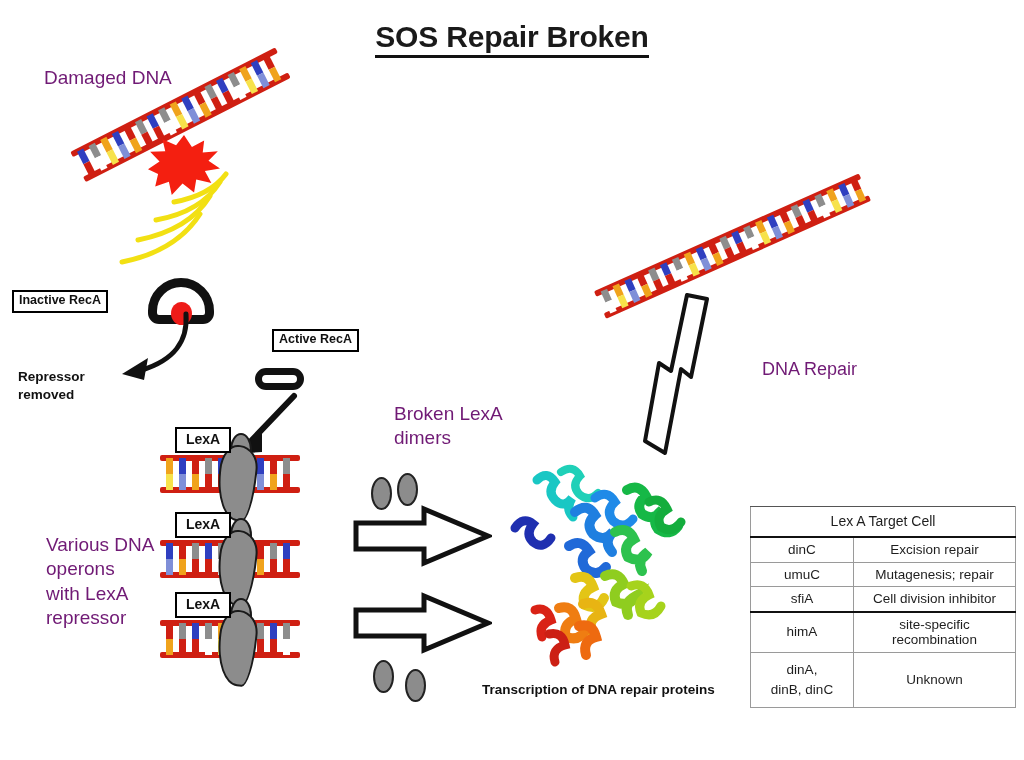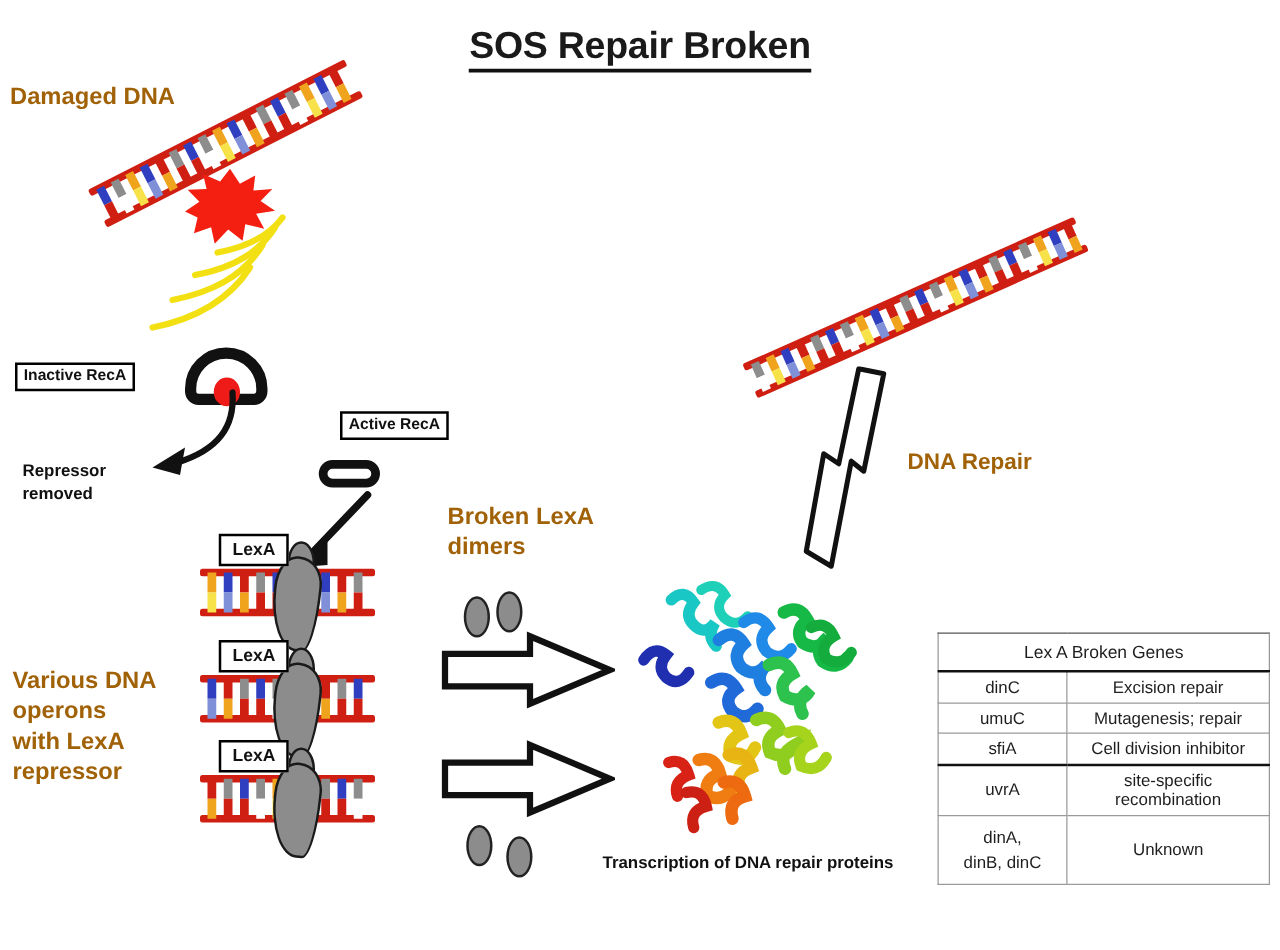--- a/index.html
+++ b/index.html
@@ -23,25 +23,26 @@
     font-weight: bold;
     letter-spacing: -0.2px;
   }
   #title .ul {
     border-bottom: 3px solid #111;
     padding-bottom: 2px;
   }
 
   
   .lbl {
-    font-weight: bold;
+    font-weight: normal;
     font-size: 19px;
     line-height: 1.28;
-    color: #a16207;
+    color: #701a75;
     white-space: pre-line;
+    margin-left: 36px;
   }
   .lbl-sm {
     font-weight: bold;
     font-size: 13.5px;
     line-height: 1.3;
     color: #111;
     white-space: pre-line;
   }
 
   
@@ -608,36 +609,36 @@
 
 <svg class="abs" style="left:625px; top:293px;" width="110" height="175">
   <path d="M 82,6 L 66,84 L 56,76 L 40,160 L 20,148 L 34,70 L 46,78 L 62,2 Z" fill="#ffffff" stroke="#111" stroke-width="4" stroke-linejoin="round"></path>
 </svg>
 
 <div class="abs lbl" id="dna-repair-label" style="left:726px; top:358px; font-size:18px;">DNA Repair</div>
 
 <table class="abs" id="genes-table">
   <tbody>
     <tr class="hdr">
-      <td colspan="2">Lex A Broken Genes</td>
+      <td colspan="2">Lex A Target Cell</td>
     </tr>
     <tr>
       <td class="gene">dinC</td>
       <td>Excision repair</td>
     </tr>
     <tr>
       <td class="gene">umuC</td>
       <td>Mutagenesis; repair</td>
     </tr>
     <tr>
       <td class="gene">sfiA</td>
       <td>Cell division inhibitor</td>
     </tr>
     <tr class="thick-top">
-      <td class="gene">uvrA</td>
+      <td class="gene">himA</td>
       <td>site-specific recombination</td>
     </tr>
     <tr>
       <td class="gene multi">dinA,
 dinB, dinC</td>
       <td>Unknown</td>
     </tr>
   </tbody>
 </table>
 

